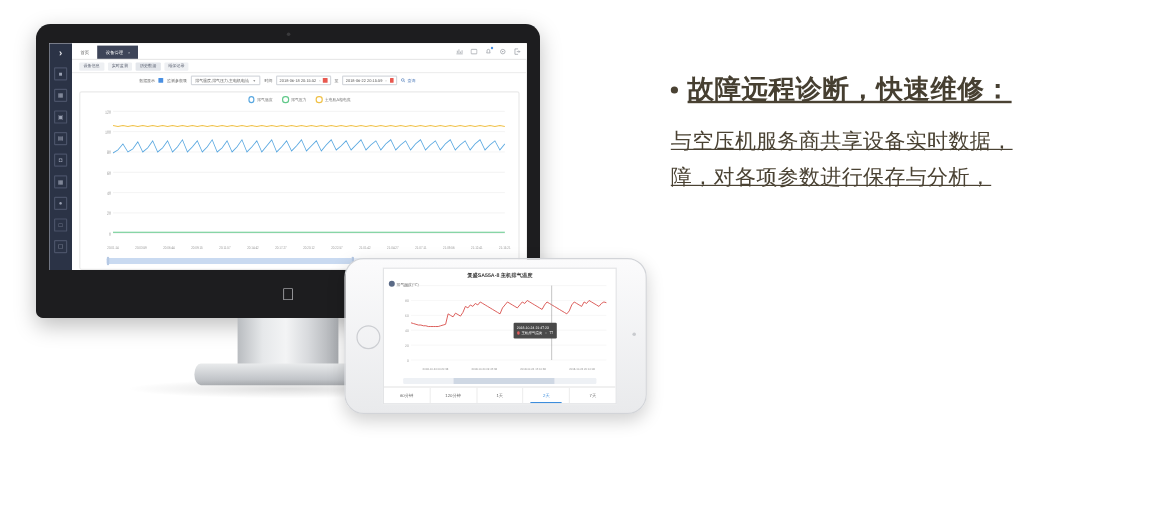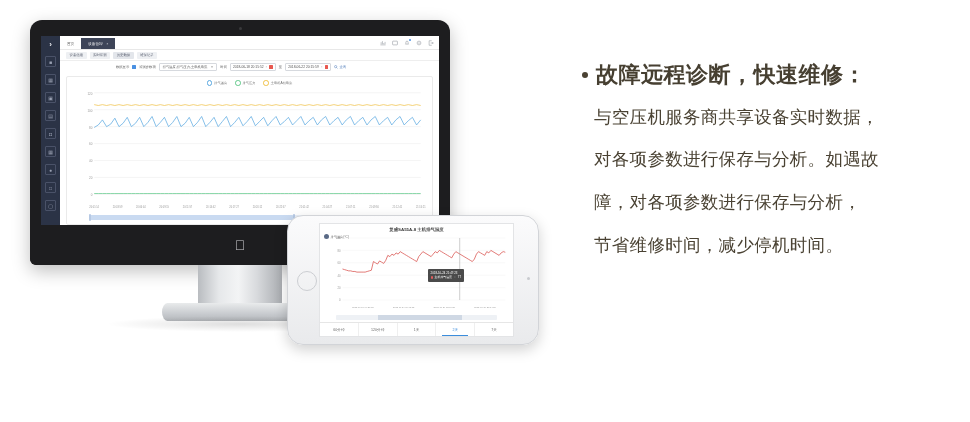--- a/index.html
+++ b/index.html
@@ -118,26 +118,26 @@
   .ph-tab:last-child{border-right:none;}
   .ph-tab.active{color:#3c8ddc;}
   .ph-tab.active::after{content:"";position:absolute;left:16%;right:16%;bottom:0;height:1px;background:#3c8ddc;}
 
   .caption{
     position:absolute;left:160px;top:378px;width:180px;text-align:center;
     font-size:12px;color:#4b443a;letter-spacing:.5px;
   }
 
   
-  .copy{position:absolute;left:582px;top:60px;width:360px;color:#4a4233;}
+  .copy{position:absolute;left:559px;top:60px;width:360px;color:#4a4233;text-decoration:underline;}
   .copy-head{display:flex;align-items:flex-start;gap:8px;}
   .bullet{width:6px;height:6px;border-radius:50%;background:#4a4233;margin-top:12px;flex:none;}
   .copy-h1{font-size:22px;font-weight:bold;line-height:1.35;color:#463f31;letter-spacing:.5px;}
   .copy-body{margin-top:12px;font-size:17.5px;line-height:1.75;color:#4a4233;letter-spacing:.3px;}
-  .copy-body p{margin:12px;}
+  .copy-body p{margin:0;}
 </style>
 </head>
 <body>
 
 <div class="stage">
 
   <div class="imac">
     <div class="imac-bezel"></div>
     <div class="imac-cam"></div>
 
@@ -357,19 +357,17 @@
   </div>
 
 
   <div class="copy">
     <div class="copy-head">
       <span class="bullet"></span>
       <div class="copy-h1">故障远程诊断，快速维修：</div>
     </div>
     <div class="copy-body">
       <p>与空压机服务商共享设备实时数据，</p>
-      <p>对各项参数进行保存与分析。如遇故</p>
       <p>障，对各项参数进行保存与分析，</p>
-      <p>节省维修时间，减少停机时间。</p>
     </div>
   </div>
 
 </div>
 
 </body></html>

